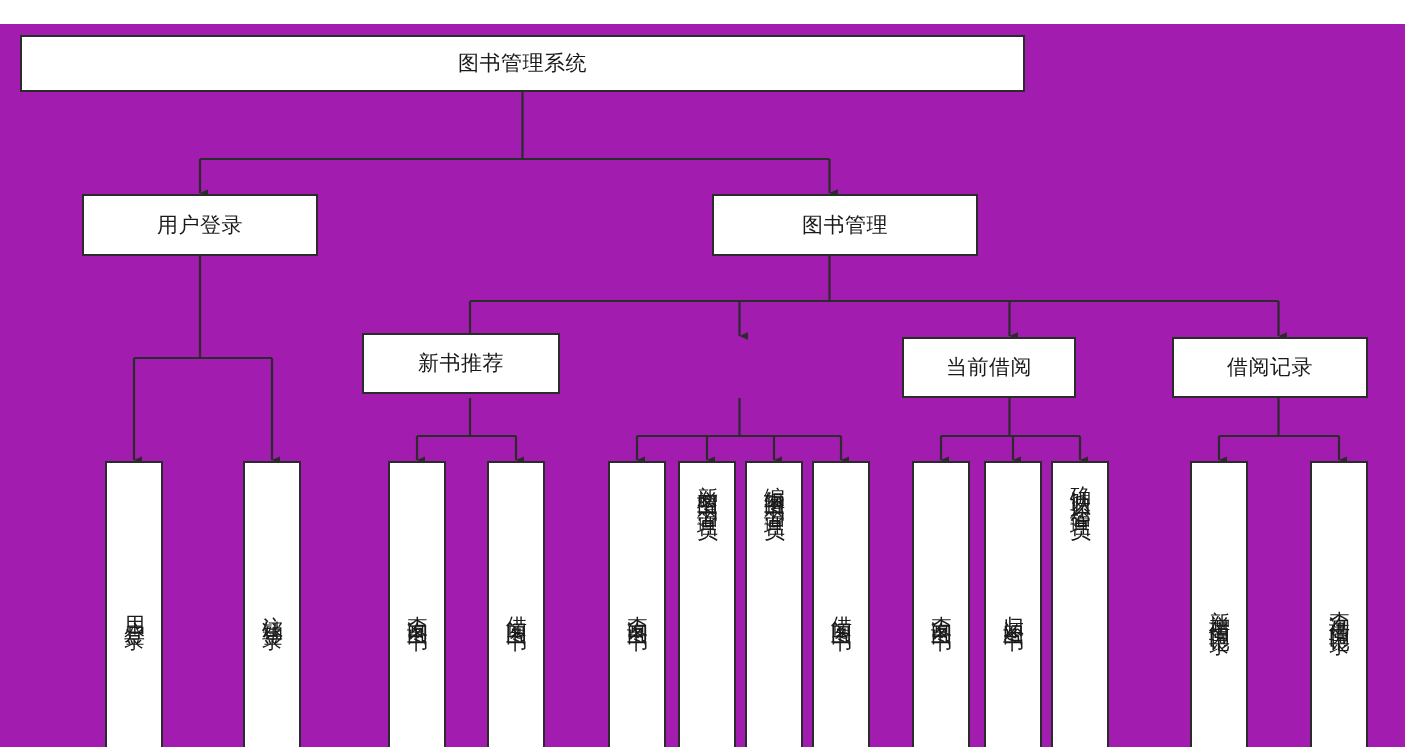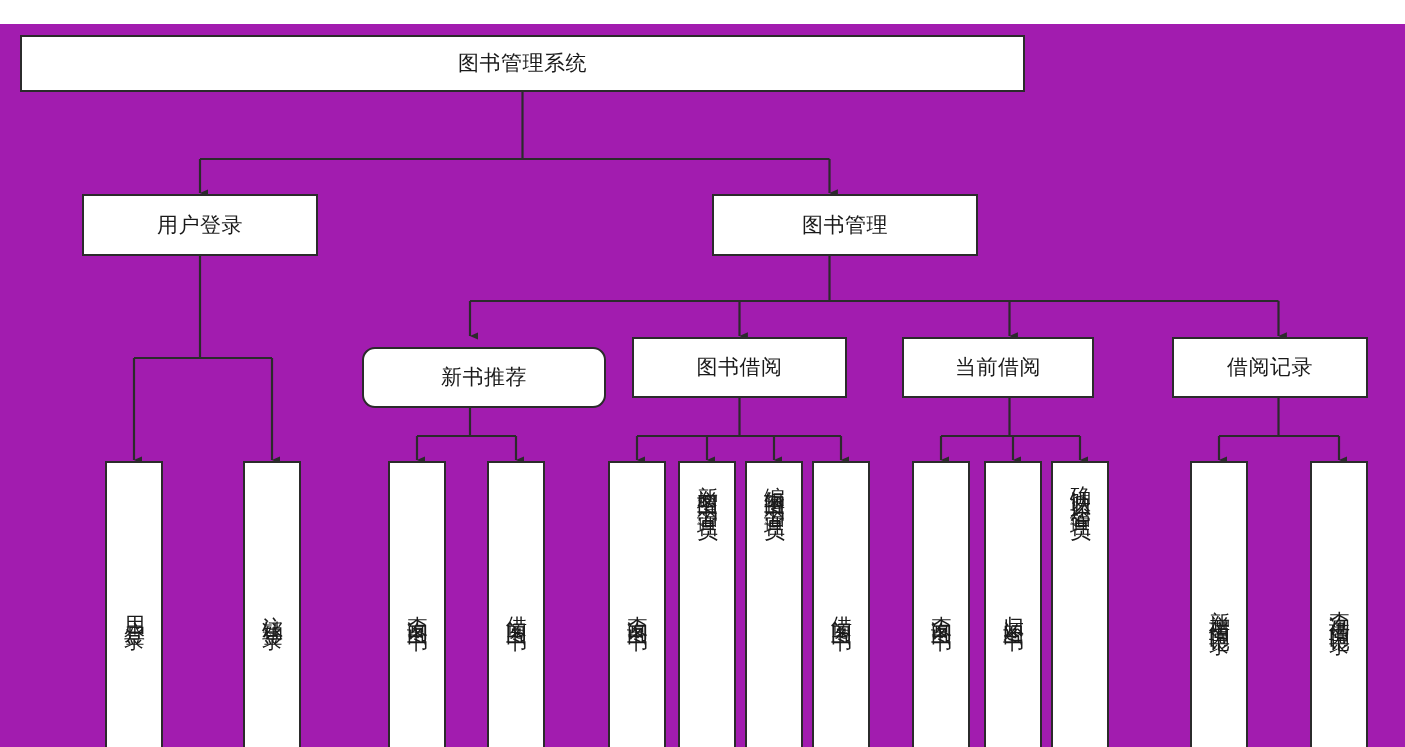--- a/index.html
+++ b/index.html
@@ -131,27 +131,24 @@
     <span class="node-label">图书管理系统</span>
   </div>
 
   <div class="node h" style="left: 82px; top: 170px; width: 236px; height: 62px;">
     <span class="node-label">用户登录</span>
   </div>
   <div class="node h" style="left: 712px; top: 170px; width: 266px; height: 62px;">
     <span class="node-label">图书管理</span>
   </div>
 
-  <div class="node h" style="left: 362px; top: 323px; width: 244px; height: 61px; border-radius: 13px;">
+  <div class="node h" style="left: 362px; top: 309px; width: 198px; height: 61px;">
     <span class="node-label">新书推荐</span>
   </div>
-  <div class="node h" style="left: 632px; top: 313px; width: 215px; height: 61px;">
-    <span class="node-label">图书借阅</span>
-  </div>
-  <div class="node h" style="left: 902px; top: 313px; width: 192px; height: 61px;">
+  <div class="node h" style="left: 902px; top: 313px; width: 174px; height: 61px;">
     <span class="node-label">当前借阅</span>
   </div>
   <div class="node h" style="left: 1172px; top: 313px; width: 196px; height: 61px;">
     <span class="node-label">借阅记录</span>
   </div>
 
   <div class="node v mid" style="left: 105px; top: 437px; width: 58px; height: 296px;">
     <span class="node-label">用户登录</span>
   </div>
   <div class="node v mid" style="left: 243px; top: 437px; width: 58px; height: 296px;">

